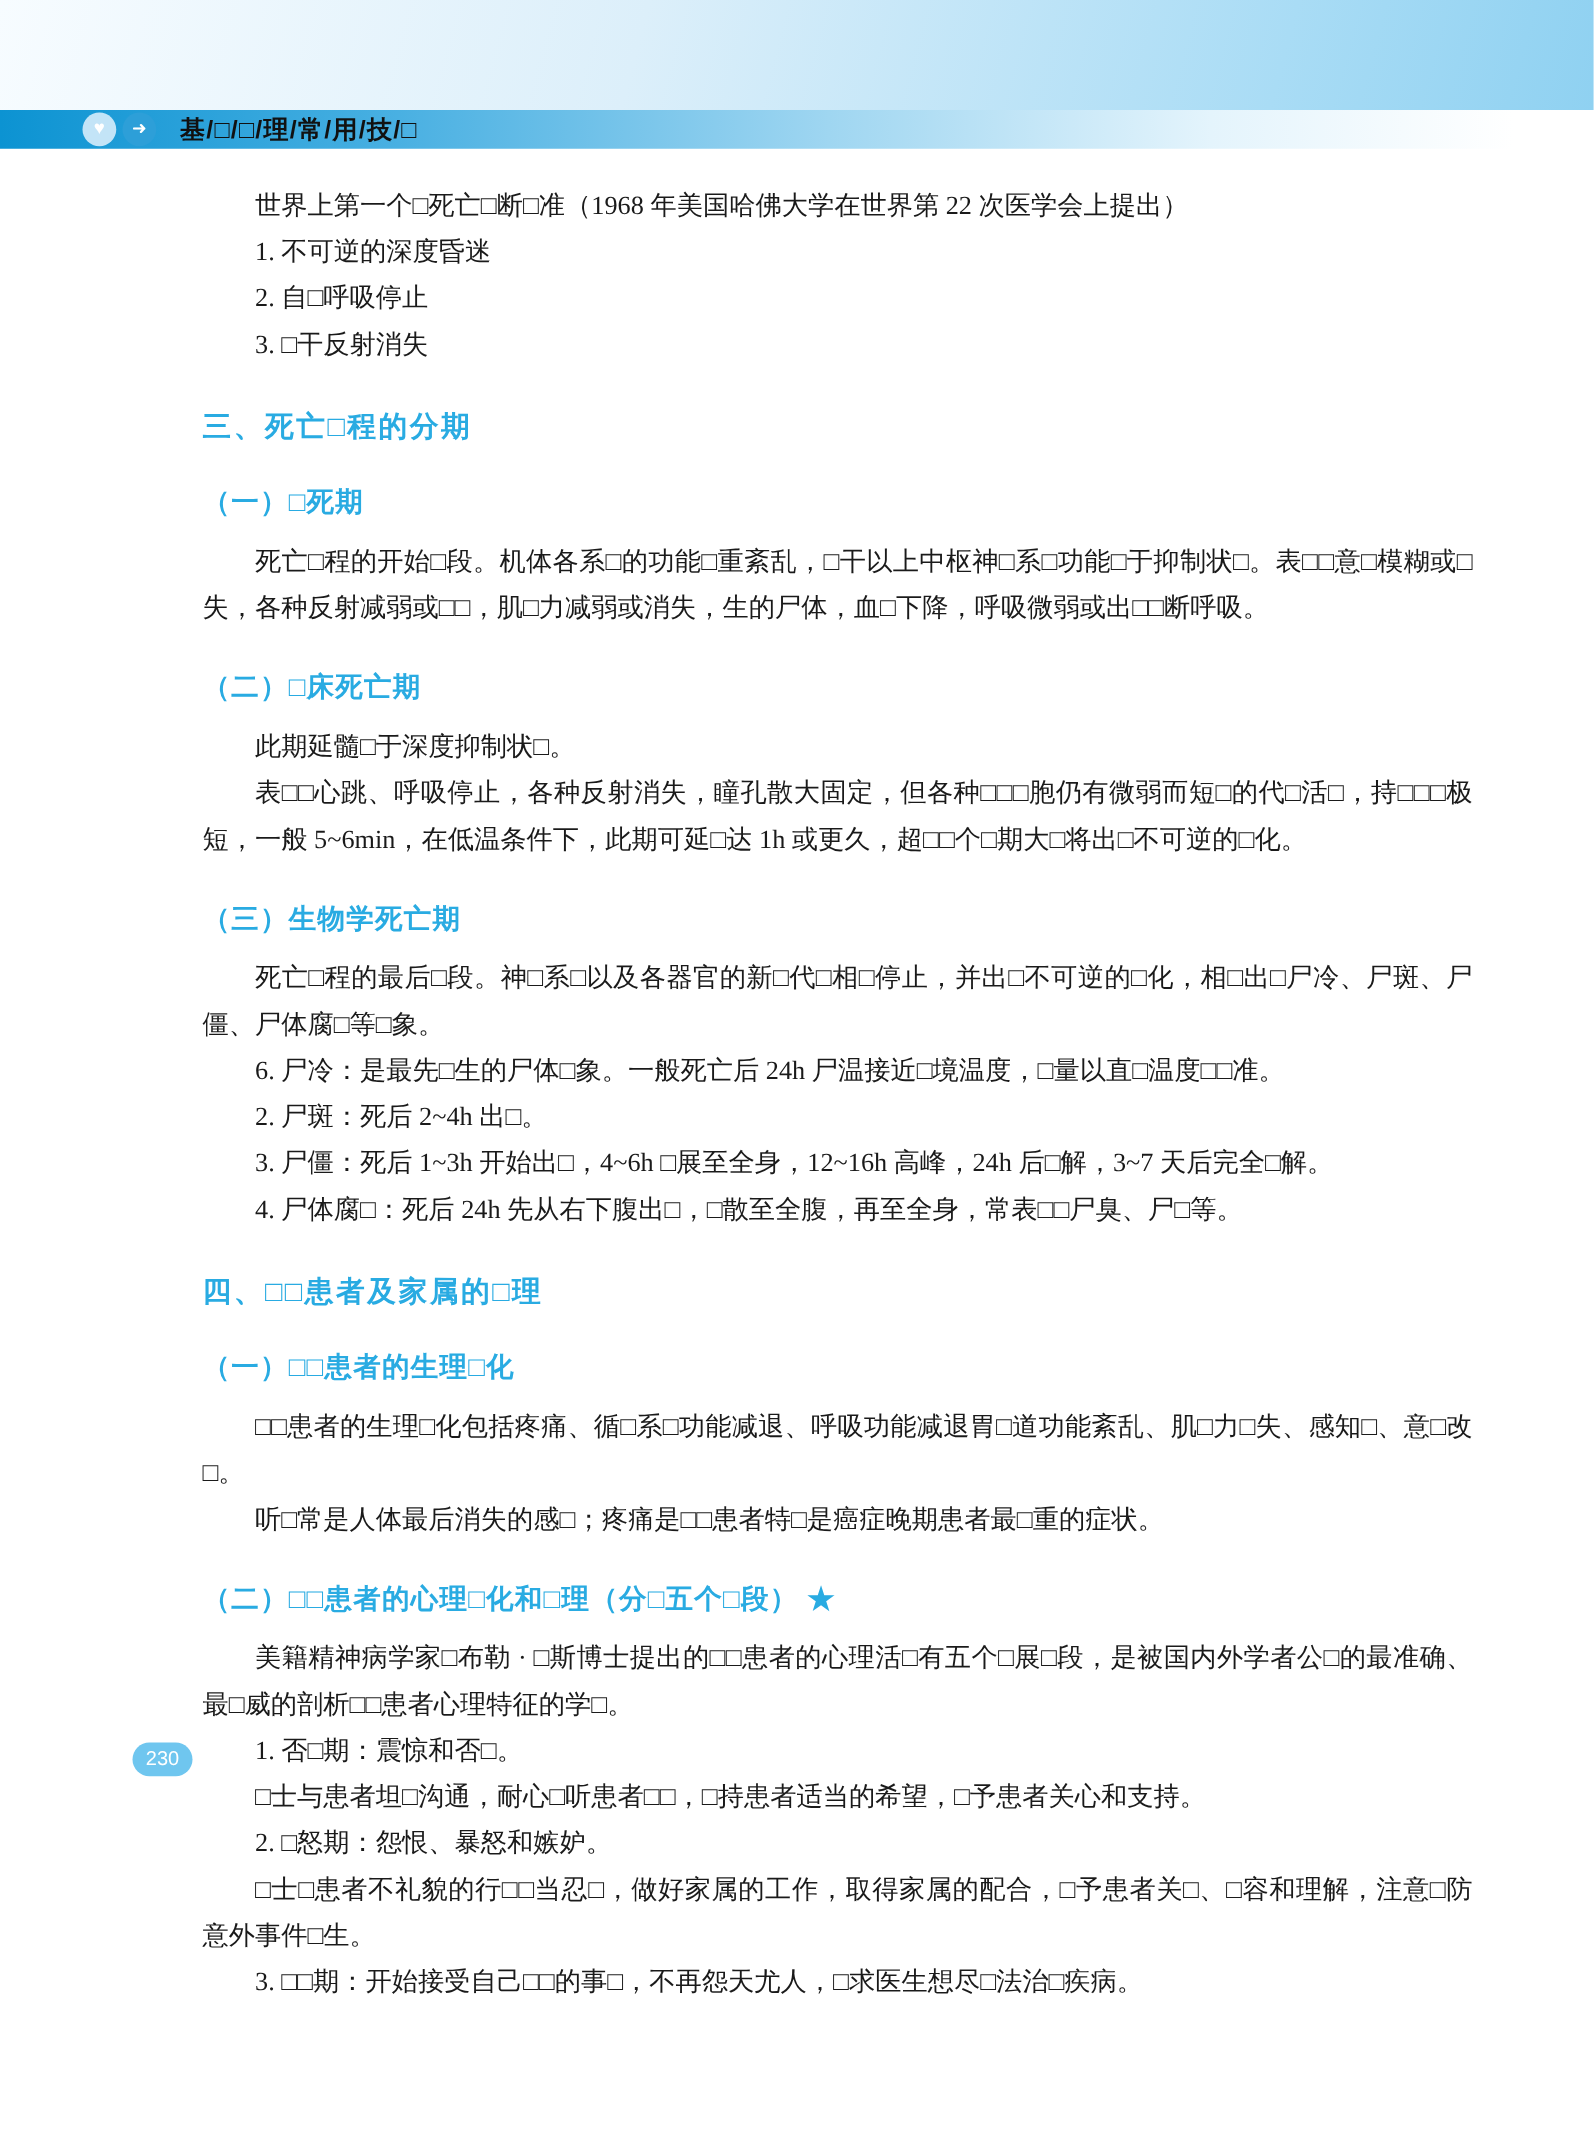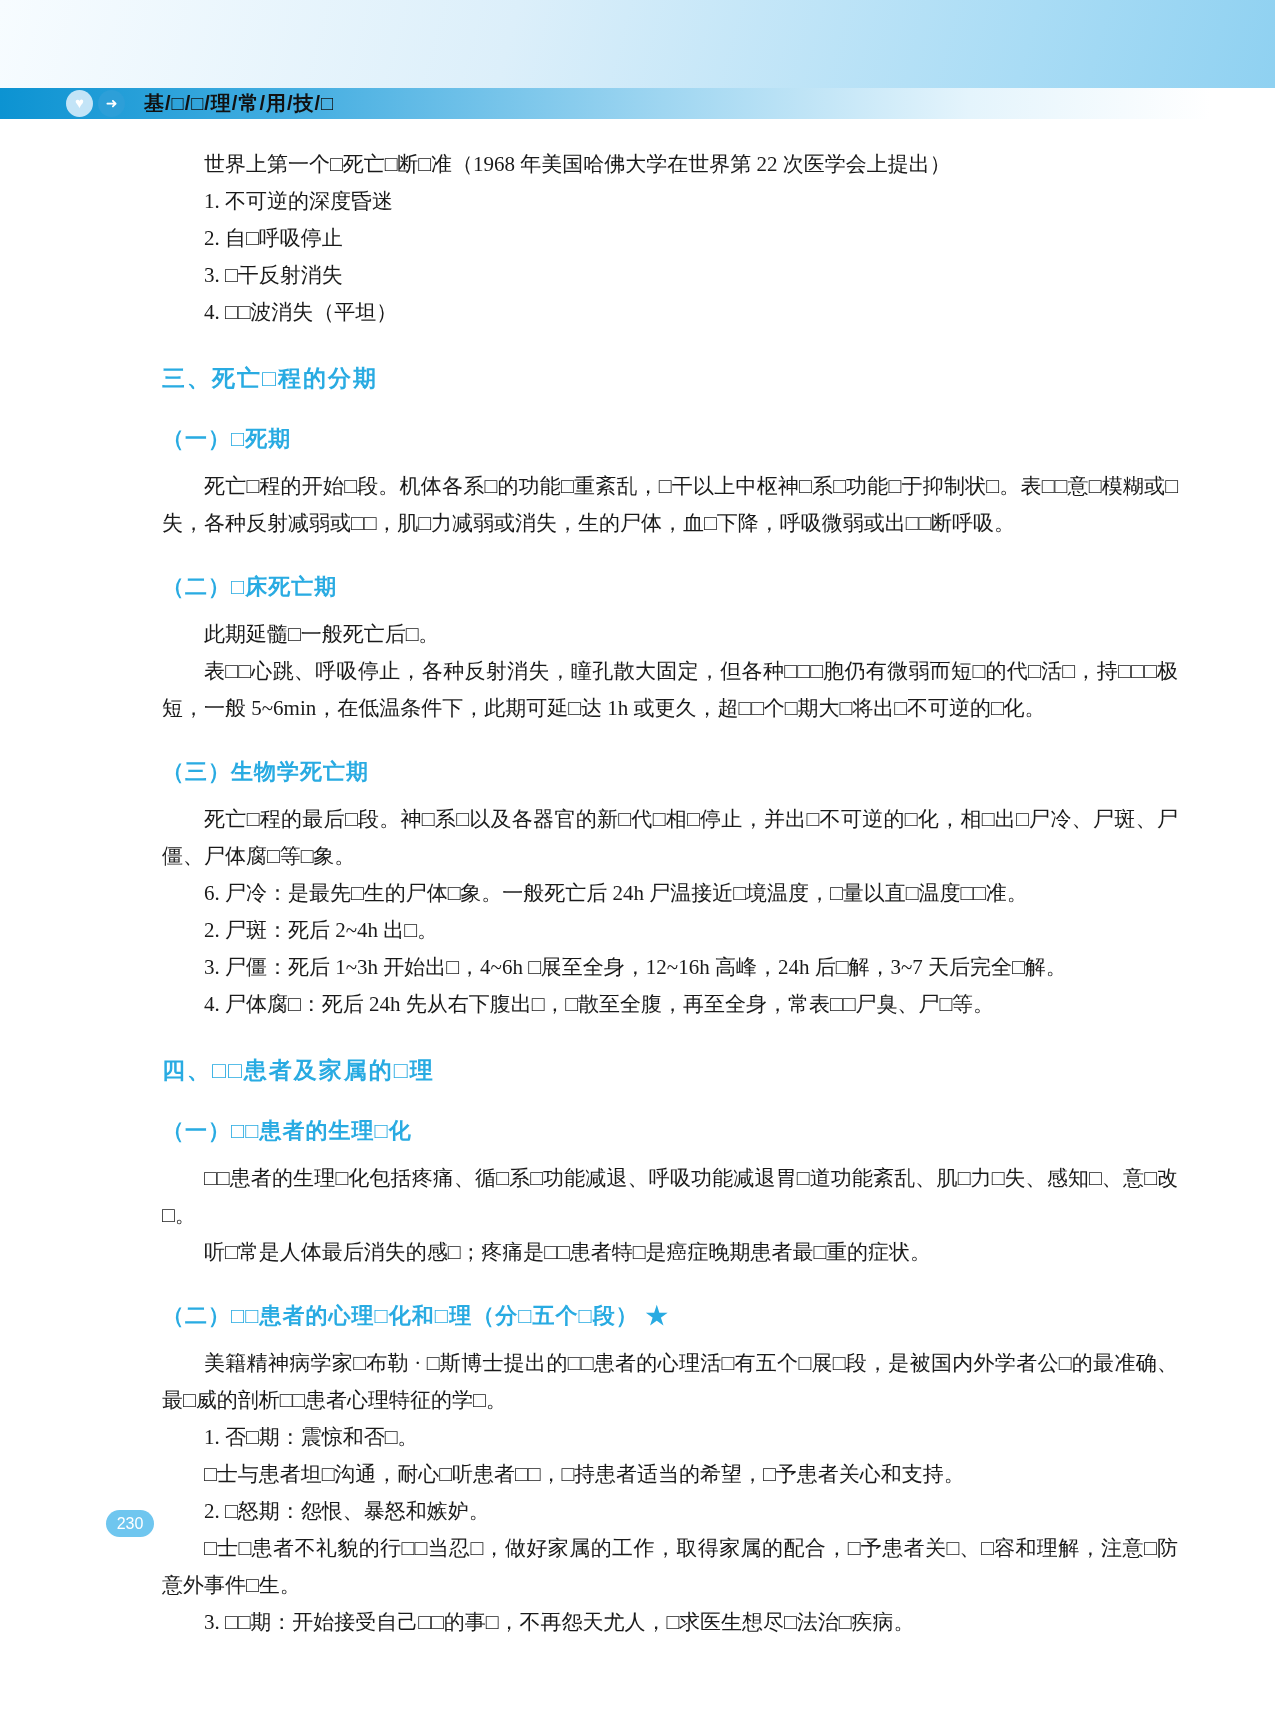--- a/index.html
+++ b/index.html
@@ -48,21 +48,21 @@
   .content h2.h1 {
     color: #29abe2; font-family: "Liberation Sans", sans-serif;
     font-size: 23px; font-weight: bold; margin: 32px 0 16px; letter-spacing: 2px;
   }
   .content h3.h2 {
     color: #29abe2; font-family: "Liberation Sans", sans-serif;
     font-size: 22px; font-weight: 600; margin: 30px 0 14px; letter-spacing: 1px;
   }
   
   .page-badge {
-    position: absolute; left: 106px; top: 1510px;
+    position: absolute; left: 106px; top: 1394px;
     min-width: 48px; height: 27px; padding: 0 10px;
     border-radius: 14px; background: #6fc6ef; color: #ffffff;
     font-family: "Liberation Sans", sans-serif; font-size: 16px;
     display: flex; align-items: center; justify-content: center;
   }
 </style>
 </head>
 <body>
 
 <div class="page">
@@ -74,26 +74,25 @@
     <span class="icon-circle heart-circle">♥</span>
     <span class="icon-circle arrow-circle">➜</span>
     <span class="header-title">基/□/□/理/常/用/技/□</span>
   </div>
 
   <div class="content">
       <p class="para">世界上第一个□死亡□断□准（1968 年美国哈佛大学在世界第 22 次医学会上提出）</p>
       <p class="item">1. 不可逆的深度昏迷</p>
       <p class="item">2. 自□呼吸停止</p>
       <p class="item">3. □干反射消失</p>
-      <p class="item">4. □□波消失（平坦）</p>
       <h2 class="h1">三、死亡□程的分期</h2>
       <h3 class="h2">（一）□死期</h3>
       <p class="para">死亡□程的开始□段。机体各系□的功能□重紊乱，□干以上中枢神□系□功能□于抑制状□。表□□意□模糊或□失，各种反射减弱或□□，肌□力减弱或消失，生的尸体，血□下降，呼吸微弱或出□□断呼吸。</p>
       <h3 class="h2">（二）□床死亡期</h3>
-      <p class="para">此期延髓□一般死亡后□。</p>
+      <p class="para">此期延髓□于深度抑制状□。</p>
       <p class="para">表□□心跳、呼吸停止，各种反射消失，瞳孔散大固定，但各种□□□胞仍有微弱而短□的代□活□，持□□□极短，一般 5~6min，在低温条件下，此期可延□达 1h 或更久，超□□个□期大□将出□不可逆的□化。</p>
       <h3 class="h2">（三）生物学死亡期</h3>
       <p class="para">死亡□程的最后□段。神□系□以及各器官的新□代□相□停止，并出□不可逆的□化，相□出□尸冷、尸斑、尸僵、尸体腐□等□象。</p>
       <p class="item">6. 尸冷：是最先□生的尸体□象。一般死亡后 24h 尸温接近□境温度，□量以直□温度□□准。</p>
       <p class="item">2. 尸斑：死后 2~4h 出□。</p>
       <p class="item">3. 尸僵：死后 1~3h 开始出□，4~6h □展至全身，12~16h 高峰，24h 后□解，3~7 天后完全□解。</p>
       <p class="item">4. 尸体腐□：死后 24h 先从右下腹出□，□散至全腹，再至全身，常表□□尸臭、尸□等。</p>
       <h2 class="h1">四、□□患者及家属的□理</h2>
       <h3 class="h2">（一）□□患者的生理□化</h3>
       <p class="para">□□患者的生理□化包括疼痛、循□系□功能减退、呼吸功能减退胃□道功能紊乱、肌□力□失、感知□、意□改□。</p>

